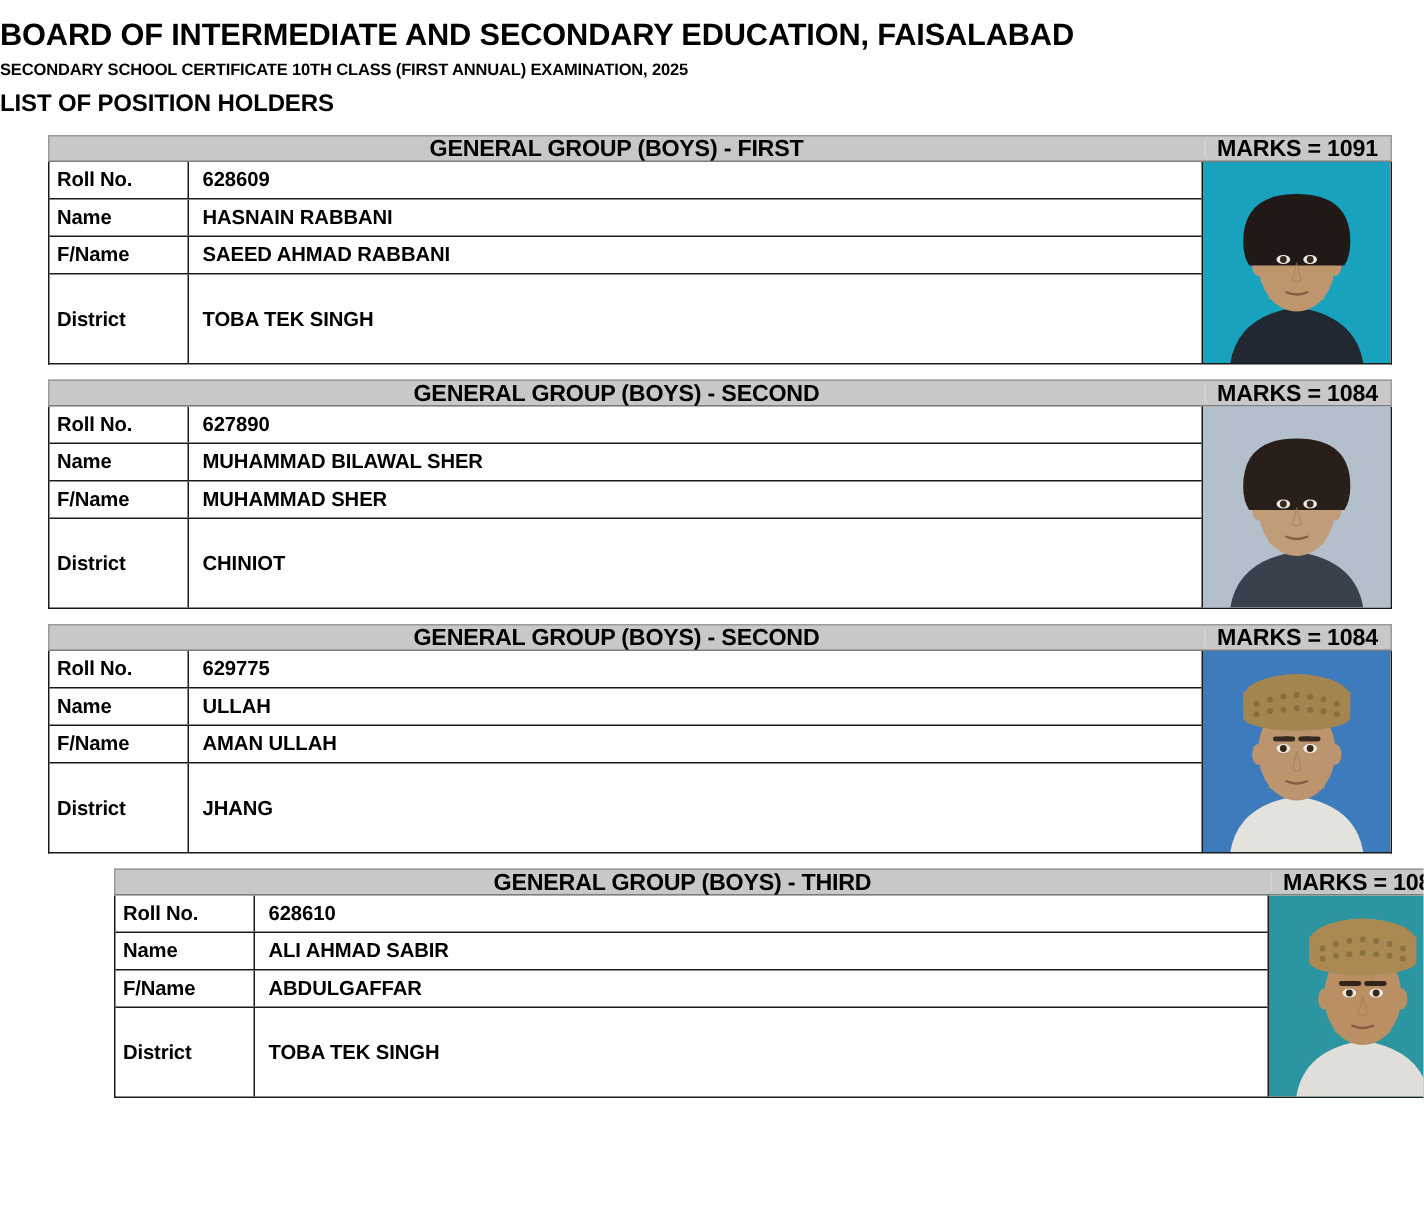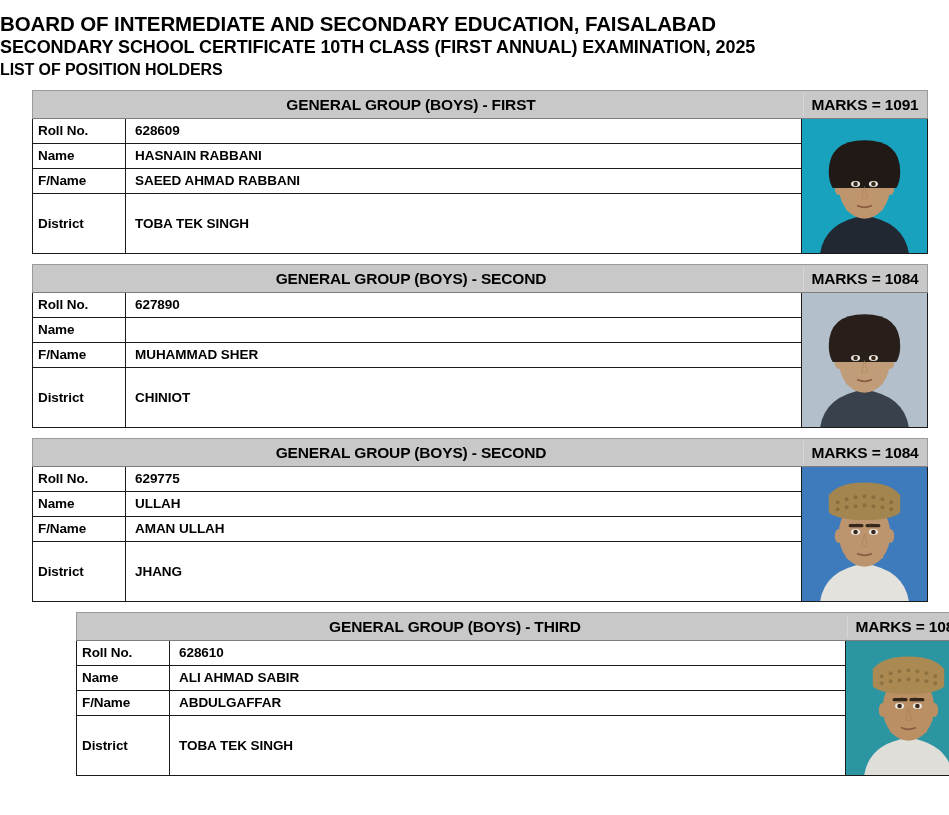--- a/index.html
+++ b/index.html
@@ -22,21 +22,21 @@
     padding-top: 11px;
   }
   .head-line-1 {
     font-size: 20.5px;
     font-weight: bold;
     letter-spacing: -0.1px;
     line-height: 25px;
     white-space: nowrap;
   }
   .head-line-2 {
-    font-size: 18px;
+    font-size: 11px;
     font-weight: bold;
     letter-spacing: -0.1px;
     line-height: 23px;
     white-space: nowrap;
   }
   .head-line-3 {
     font-size: 16px;
     font-weight: bold;
     letter-spacing: -0.1px;
     line-height: 22px;
@@ -51,26 +51,25 @@
   }
   .card {
     width: 896px;
     margin-bottom: 10px;
     position: relative;
   }
   .card:last-child { margin-bottom: 0; margin-left: 44px; }
 
   
   .card-header {
-    height: 29px;
+    height: 18px;
     background: #c8c8c8;
     border: 1px solid #9a9a9a;
     border-bottom: 1px solid #7d7d7d;
     display: flex;
-    align-items: center;
     position: relative;
   }
   .card-header-title {
     flex: 0 0 770px;
     text-align: center;
     font-size: 15.5px;
     font-weight: bold;
     letter-spacing: -0.15px;
     white-space: nowrap;
     padding-right: 14px;
@@ -221,20 +220,21 @@
       <div class="card-header-marks">MARKS = 1084</div>
     </div>
     <div class="card-body">
       <div class="fields">
         <div class="field-row short">
           <div class="field-label">Roll No.</div>
           <div class="field-value">627890</div>
         </div>
         <div class="field-row short">
           <div class="field-label">Name</div>
+          <div class="field-value">MUHAMMAD BILAWAL SHER</div>
         </div>
         <div class="field-row short">
           <div class="field-label">F/Name</div>
           <div class="field-value">MUHAMMAD SHER</div>
         </div>
         <div class="field-row tall">
           <div class="field-label">District</div>
           <div class="field-value">CHINIOT</div>
         </div>
       </div>

